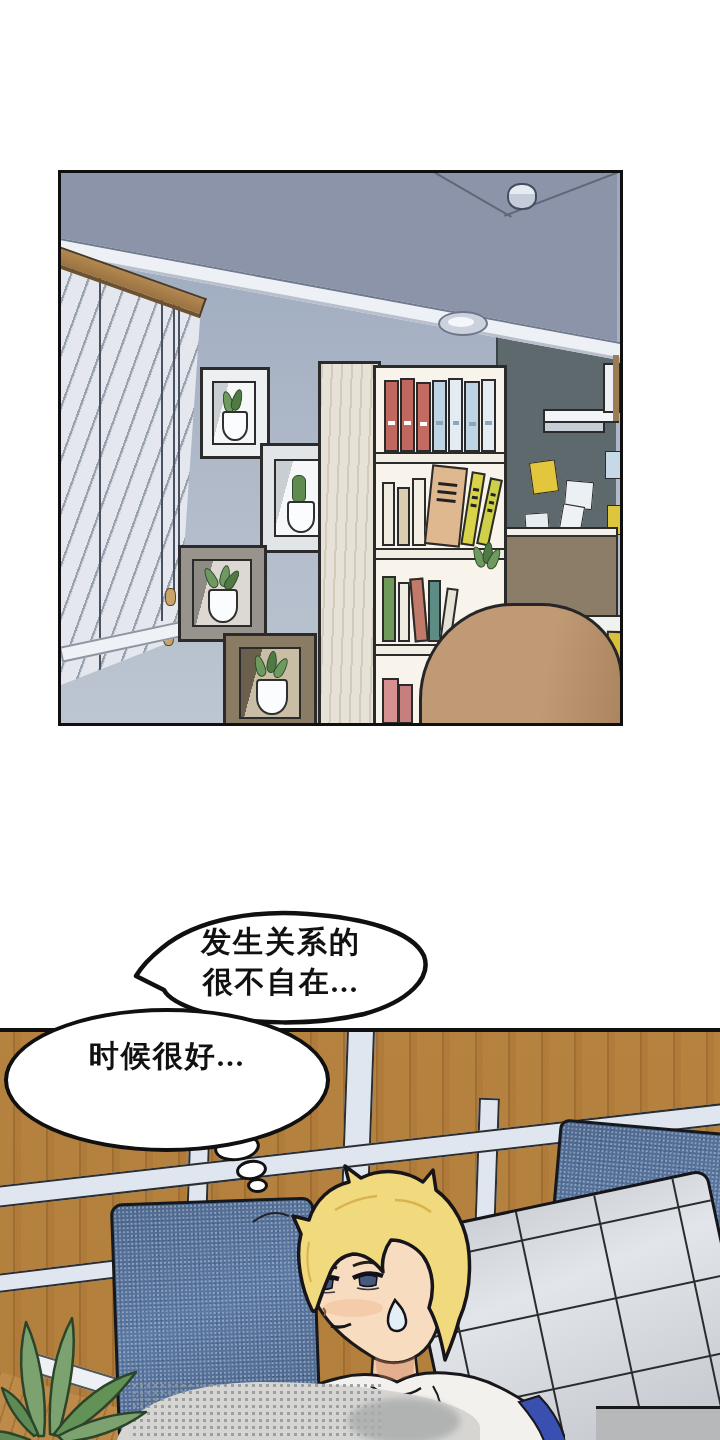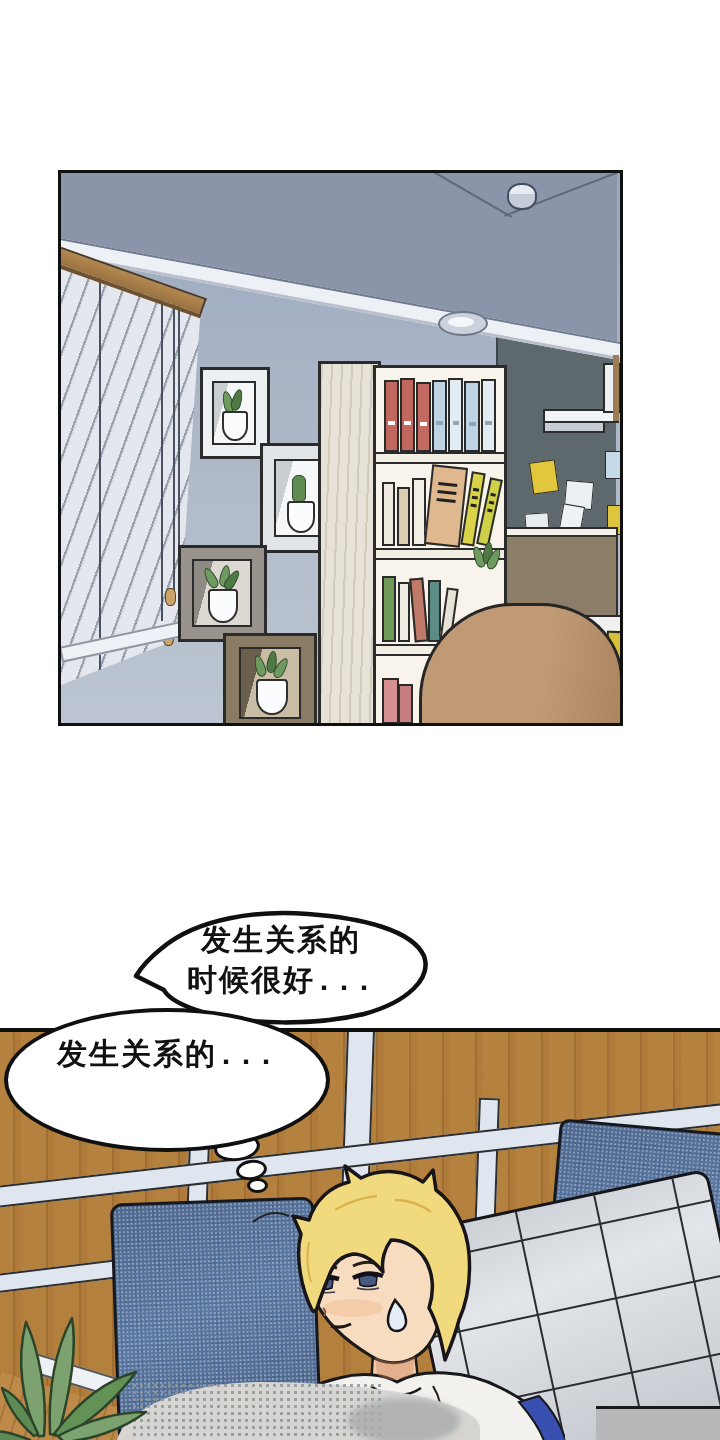--- a/index.html
+++ b/index.html
@@ -1,17 +1,17 @@
 <!DOCTYPE html>
 <html><head>
 <meta charset="utf-8">
 <style>
   html,body{margin:0;padding:0;background:#fff;}
   #page{position:relative;width:720px;height:1440px;background:#fff;overflow:hidden;
-        font-family:Liberation Mono, monospace;}
+        font-family:Liberation Serif, serif;}
   .abs{position:absolute;}
   
   #room-panel{left:58px;top:170px;width:559px;height:550px;border:3px solid #101010;
               overflow:hidden;background:linear-gradient(180deg,#9aa7bd 0%,#b0bac9 55%,#bcc5d1 100%);}
   #accent-wall{left:435px;top:148px;width:118px;height:396px;background:#5d696d;border-left:2px solid #39434a;}
   #ceiling{left:-2px;top:-2px;width:558px;height:185px;background:#8b94a8;
            clip-path:polygon(0px 0px,558px 0px,558px 180px,0px 74px);}
   #crown-molding{left:-8px;top:64px;width:580px;height:13px;background:#edf1f6;
            border-top:2px solid #707a8e;border-bottom:3px solid #b9c0cc;
            transform:rotate(10.5deg);transform-origin:left center;}
@@ -304,23 +304,23 @@
       <path d="M36,156 C20,150 8,146 0,148 L0,160 L36,160 Z" fill="#5d8a55" stroke="#2c452a" stroke-width="2.5"></path>
     </svg>
   </div>
 
   <div id="thought-bubble-1" class="abs">
     <svg width="306" height="122" viewBox="0 0 306 122" style="position:absolute;left:0;top:0;">
       <path d="M34,40 C70,10 130,2 180,6 C234,10 284,22 296,48 C304,70 280,94 236,106 C190,117 120,118 74,104 C52,97 40,90 36,82 L8,68 C14,58 24,48 34,40 Z" fill="#ffffff" stroke="#101010" stroke-width="4.5" stroke-linejoin="round"></path>
     </svg>
     <div class="bubble-text" style="top:14px;">
       <div>发生关系的</div>
-      <div>时候很好...</div>
+      <div>很不自在...</div>
     </div>
   </div>
 
   <div id="thought-bubble-2" class="abs">
     <div class="bubble-text" style="top:24px;">
-      <div>发生关系的...</div>
+      <div>时候很好...</div>
     </div>
   </div>
 
 </div>
 
 </body></html>

